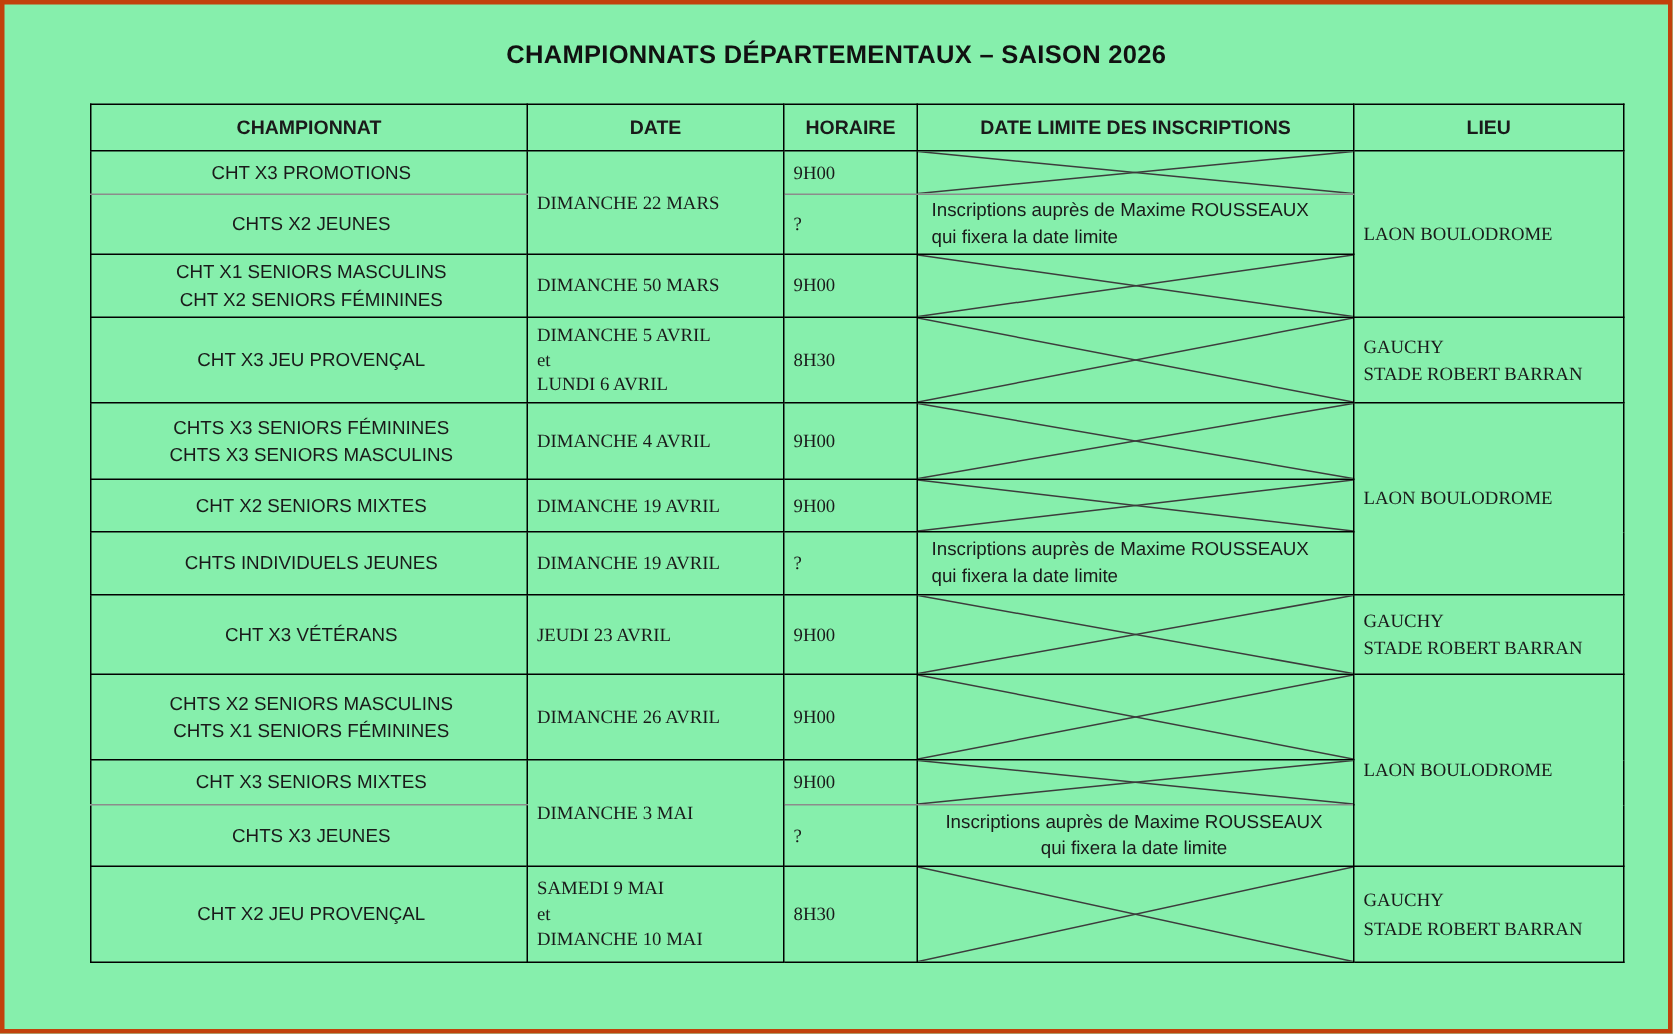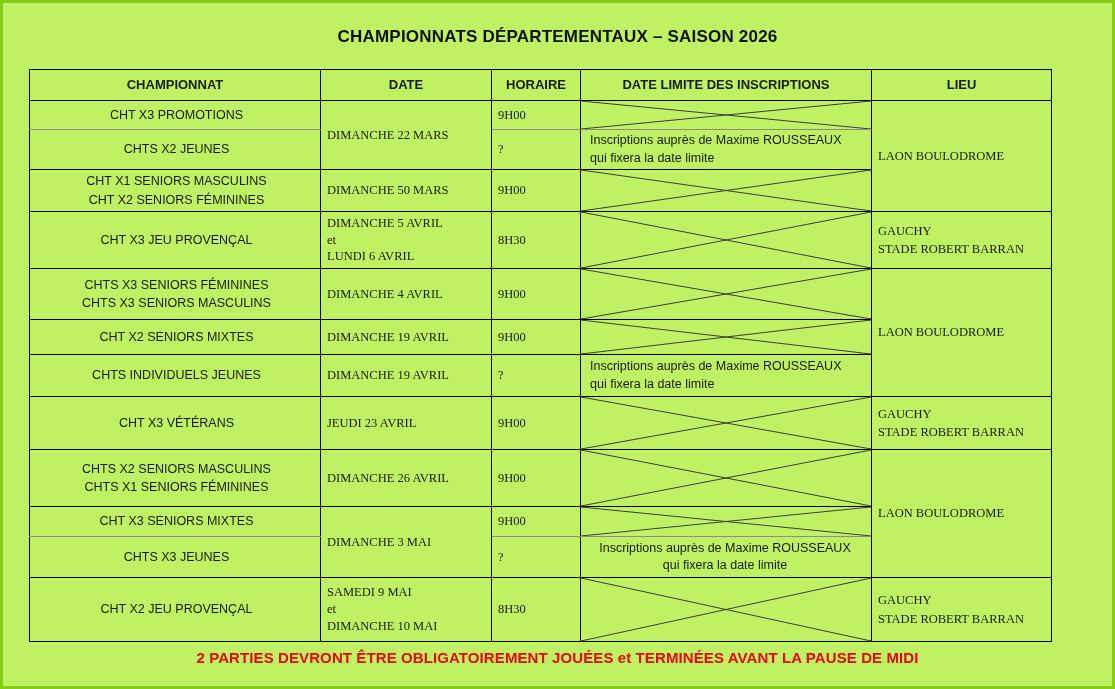--- a/index.html
+++ b/index.html
@@ -7,35 +7,35 @@
   body {
     width: 1115px; height: 689px;
     background: #ffffff;
     font-family: "Liberation Sans", sans-serif;
     color: #1a1a1a;
     overflow: hidden;
   }
   .page {
     position: absolute; inset: 0;
     width: 1115px; height: 689px;
-    border: 3px solid #84cc16;
-    background: #bef264;
+    border: 3px solid #c2410c;
+    background: #86efac;
   }
   .title {
     margin: 24px 0 0 0;
     text-align: center;
     font-size: 17px;
     font-weight: bold;
     color: #111;
     letter-spacing: 0.2px;
   }
   table.sched {
     border-collapse: collapse;
     table-layout: fixed;
-    margin: 22px 0 0 26px;
+    margin: 22px 0 0 57px;
     width: 1022px;
   }
   .sched th, .sched td {
     border: 1.5px solid #000;
     padding: 2px 6px;
     vertical-align: middle;
     font-size: 12.5px;
     line-height: 1.45;
     overflow: hidden;
   }
@@ -208,15 +208,14 @@
             <svg class="xsvg" viewBox="0 0 100 100" preserveAspectRatio="none">
               <line x1="0" y1="0" x2="100" y2="100"></line>
               <line x1="0" y1="100" x2="100" y2="0"></line>
             </svg>
           </td>
         <td class="lieu">GAUCHY<br>STADE ROBERT BARRAN</td>
       </tr>
     </tbody>
   </table>
 
-  <div class="footer">2 PARTIES DEVRONT ÊTRE OBLIGATOIREMENT JOUÉES et TERMINÉES AVANT LA PAUSE DE MIDI</div>
 
 </div>
 
 </body></html>

